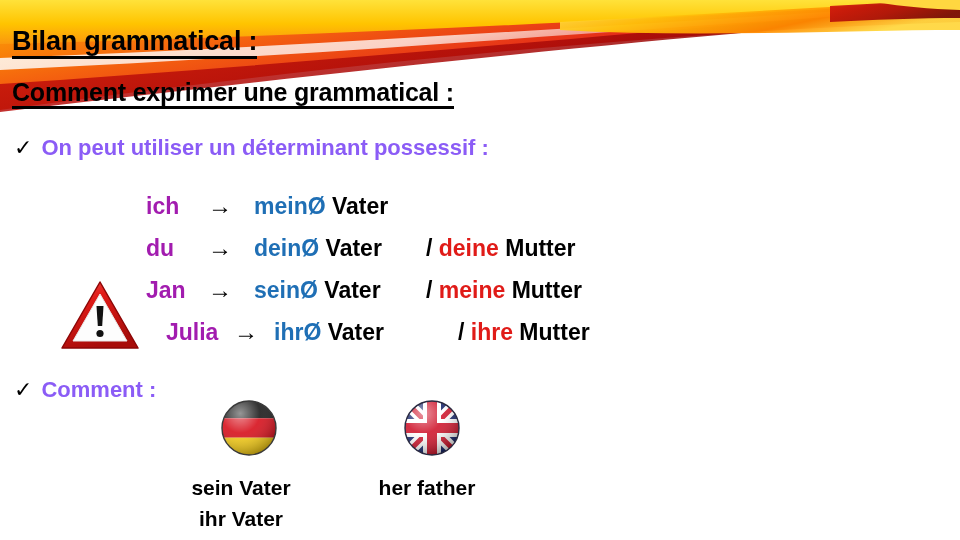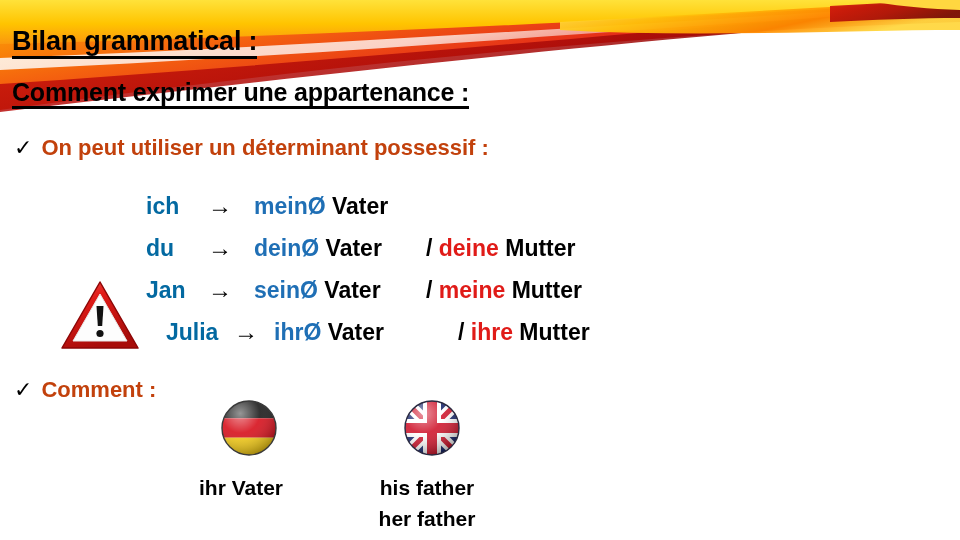--- a/index.html
+++ b/index.html
@@ -60,42 +60,42 @@
   }
   .bullet-check {
     font-size: 22px;
     font-weight: normal;
     margin-right: 9px;
     color: #000;
   }
   .bullet-text {
     font-size: 22px;
     font-weight: bold;
-    color: #c2410c;
+    color: #8b5cf6;
   }
   #bullet-possessive { left: 14px; top: 135px; }
   #bullet-remark     { left: 14px; top: 377px; }
 
   
   #possessive-table {
     position: absolute;
     left: 146px;
     top: 192px;
   }
   .poss-row {
     display: flex;
     align-items: baseline;
     height: 42px;
     white-space: nowrap;
   }
   .col-pronoun {
     width: 62px;
     font-size: 23px;
     font-weight: bold;
-    color: #0369a1;
+    color: #a21caf;
   }
   .col-arrow {
     width: 46px;
     font-size: 24px;
     font-weight: bold;
     color: #000;
   }
   .col-masc {
     width: 172px;
     font-size: 23px;
@@ -194,21 +194,21 @@
 
   <path d="M560,22 C700,14 850,6 960,0 L960,30 C840,30 700,38 560,30 Z" fill="url(#gradC)" opacity="0.95"></path>
 
   <path d="M830,6 C880,3 930,1 960,0 L960,18 C920,18 870,20 830,22 Z" fill="url(#gradDeep)" opacity="0.9"></path>
 
   <path d="M880,0 L960,0 L960,10 C930,9 900,6 880,3 Z" fill="#ffd740"></path>
 </svg>
 
 <div class="heading" id="page-title">Bilan grammatical :</div>
 
-<div class="heading" id="subtitle">Comment exprimer une appartenance :</div>
+<div class="heading" id="subtitle">Comment exprimer une grammatical :</div>
 
 <div class="bullet-line" id="bullet-possessive">
   <span class="bullet-check">✓</span>
   <span class="bullet-text">On peut utiliser un déterminant possessif :</span>
 </div>
 
 <svg id="warning-triangle" viewBox="0 0 84 76">
   <defs>
     <linearGradient id="triGrad" x1="0" y1="0" x2="0.4" y2="1">
       <stop offset="0%" stop-color="#f24a44"></stop>
@@ -294,19 +294,19 @@
     <path d="M0,0 L58,58 M58,0 L0,58" stroke="#ffffff" stroke-width="12"></path>
     <path d="M0,0 L58,58 M58,0 L0,58" stroke="#cf142b" stroke-width="5"></path>
     <path d="M29,0 L29,58 M0,29 L58,29" stroke="#ffffff" stroke-width="18"></path>
     <path d="M29,0 L29,58 M0,29 L58,29" stroke="#cf142b" stroke-width="10"></path>
     <rect x="0" y="0" width="58" height="58" fill="url(#glossGB)"></rect>
   </g>
   <circle cx="29" cy="29" r="27" fill="none" stroke="#2a2a40" stroke-width="1.4"></circle>
 </svg>
 
 <div class="translation-col" id="translation-de">
+  <div>sein Vater</div>
   <div>ihr Vater</div>
 </div>
 
 <div class="translation-col" id="translation-en">
-  <div>his father</div>
   <div>her father</div>
 </div>
 
 </body></html>

